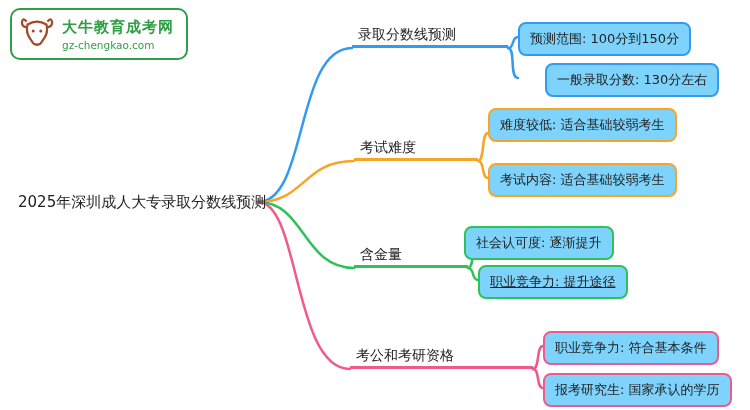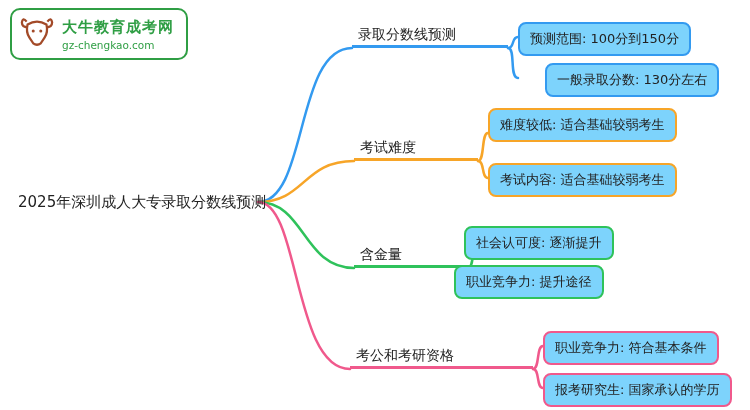--- a/index.html
+++ b/index.html
@@ -82,19 +82,19 @@
   <div class="branch-label" style="left: 352px; top: 26px; width: 156px; border-bottom-color: rgb(51, 154, 240);">录取分数线预测</div>
   <div class="leaf" style="left: 518px; top: 22px; border-color: rgb(51, 154, 240);">预测范围: 100分到150分</div>
   <div class="leaf" style="left: 518px; top: 63px; border-color: rgb(51, 154, 240); margin-left: 27px;">一般录取分数: 130分左右</div>
 
   <div class="branch-label" style="left: 354px; top: 139px; width: 124px; border-bottom-color: rgb(247, 165, 40);">考试难度</div>
   <div class="leaf" style="left: 488px; top: 108px; border-color: rgb(247, 165, 40);">难度较低: 适合基础较弱考生</div>
   <div class="leaf" style="left: 488px; top: 163px; border-color: rgb(247, 165, 40);">考试内容: 适合基础较弱考生</div>
 
   <div class="branch-label" style="left: 354px; top: 246px; width: 114px; border-bottom-color: rgb(47, 194, 91);">含金量</div>
   <div class="leaf" style="left: 464px; top: 226px; border-color: rgb(47, 194, 91);">社会认可度: 逐渐提升</div>
-  <div class="leaf" style="left: 454px; top: 265px; border-color: rgb(47, 194, 91);">职业竞争力: 提升途径</div>
+  <div class="leaf" style="left: 478px; top: 265px; border-color: rgb(47, 194, 91); text-decoration: underline;">职业竞争力: 提升途径</div>
 
   <div class="branch-label" style="left: 350px; top: 347px; width: 183px; border-bottom-color: rgb(240, 89, 140);">考公和考研资格</div>
   <div class="leaf" style="left: 543px; top: 331px; border-color: rgb(240, 89, 140);">职业竞争力: 符合基本条件</div>
   <div class="leaf" style="left: 543px; top: 373px; border-color: rgb(240, 89, 140);">报考研究生: 国家承认的学历</div>
 
 </div>
 
 </body></html>

